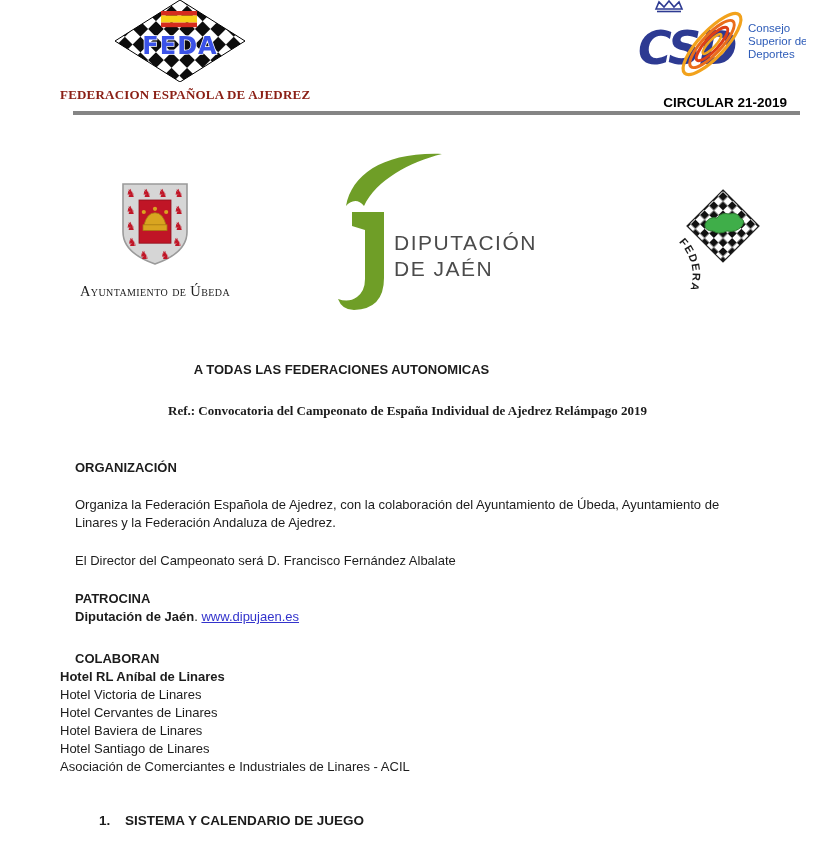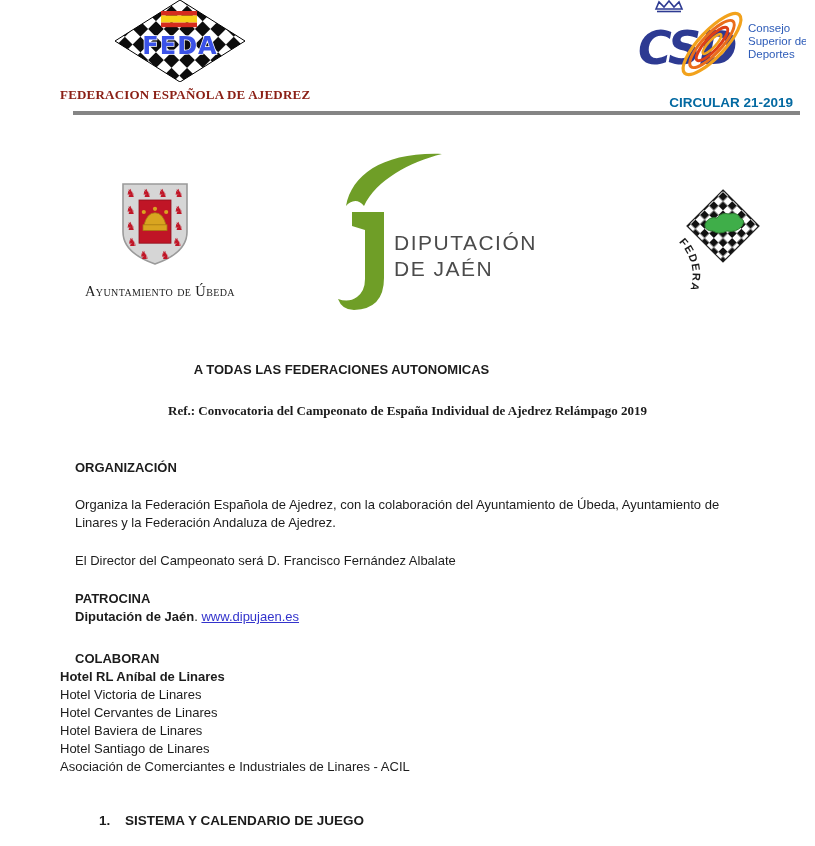--- a/index.html
+++ b/index.html
@@ -10,28 +10,28 @@
   }
   .abs { position:absolute; }
 
   
   .feda-block { left:60px; top:0; width:240px; text-align:center; }
   .feda-caption {
     margin-top:1px; font-family:"Liberation Serif", serif; font-weight:bold;
     font-size:13px; color:#8b2016; letter-spacing:.2px; white-space:nowrap;
   }
   .csd-block { left:636px; top:0; width:170px; }
-  .circular { right:22px; top:95px; font-size:13.5px; font-weight:bold; color:#0369a1; }
+  .circular { right:28px; top:95px; font-size:13.5px; font-weight:bold; color:#000000; }
   .rule { left:73px; top:111px; width:727px; height:4px; background:#858585; }
 
   
   .ubeda-block { left:75px; top:178px; width:160px; text-align:center; }
   .ubeda-caption {
     margin-top:9px; font-family:"Liberation Serif", serif; font-variant:small-caps;
-    font-size:14.5px; color:#222; letter-spacing:.4px; white-space:nowrap;text-align:right;
+    font-size:14.5px; color:#222; letter-spacing:.4px; white-space:nowrap;
   }
   .jaen-block { left:336px; top:146px; }
   .fada-block { left:660px; top:163px; }
 
   
   .doc-title { left:0; top:362px; width:683px; text-align:center; font-size:13px; font-weight:bold; }
   .doc-ref   { left:0; top:403px; width:815px; text-align:center; font-size:13px; font-weight:bold;font-family:Liberation Serif, serif; }
   .t { font-size:13px; line-height:18px; white-space:nowrap; }
   .b { font-weight:bold; }
   .h-org   { left:75px; top:459px; }

